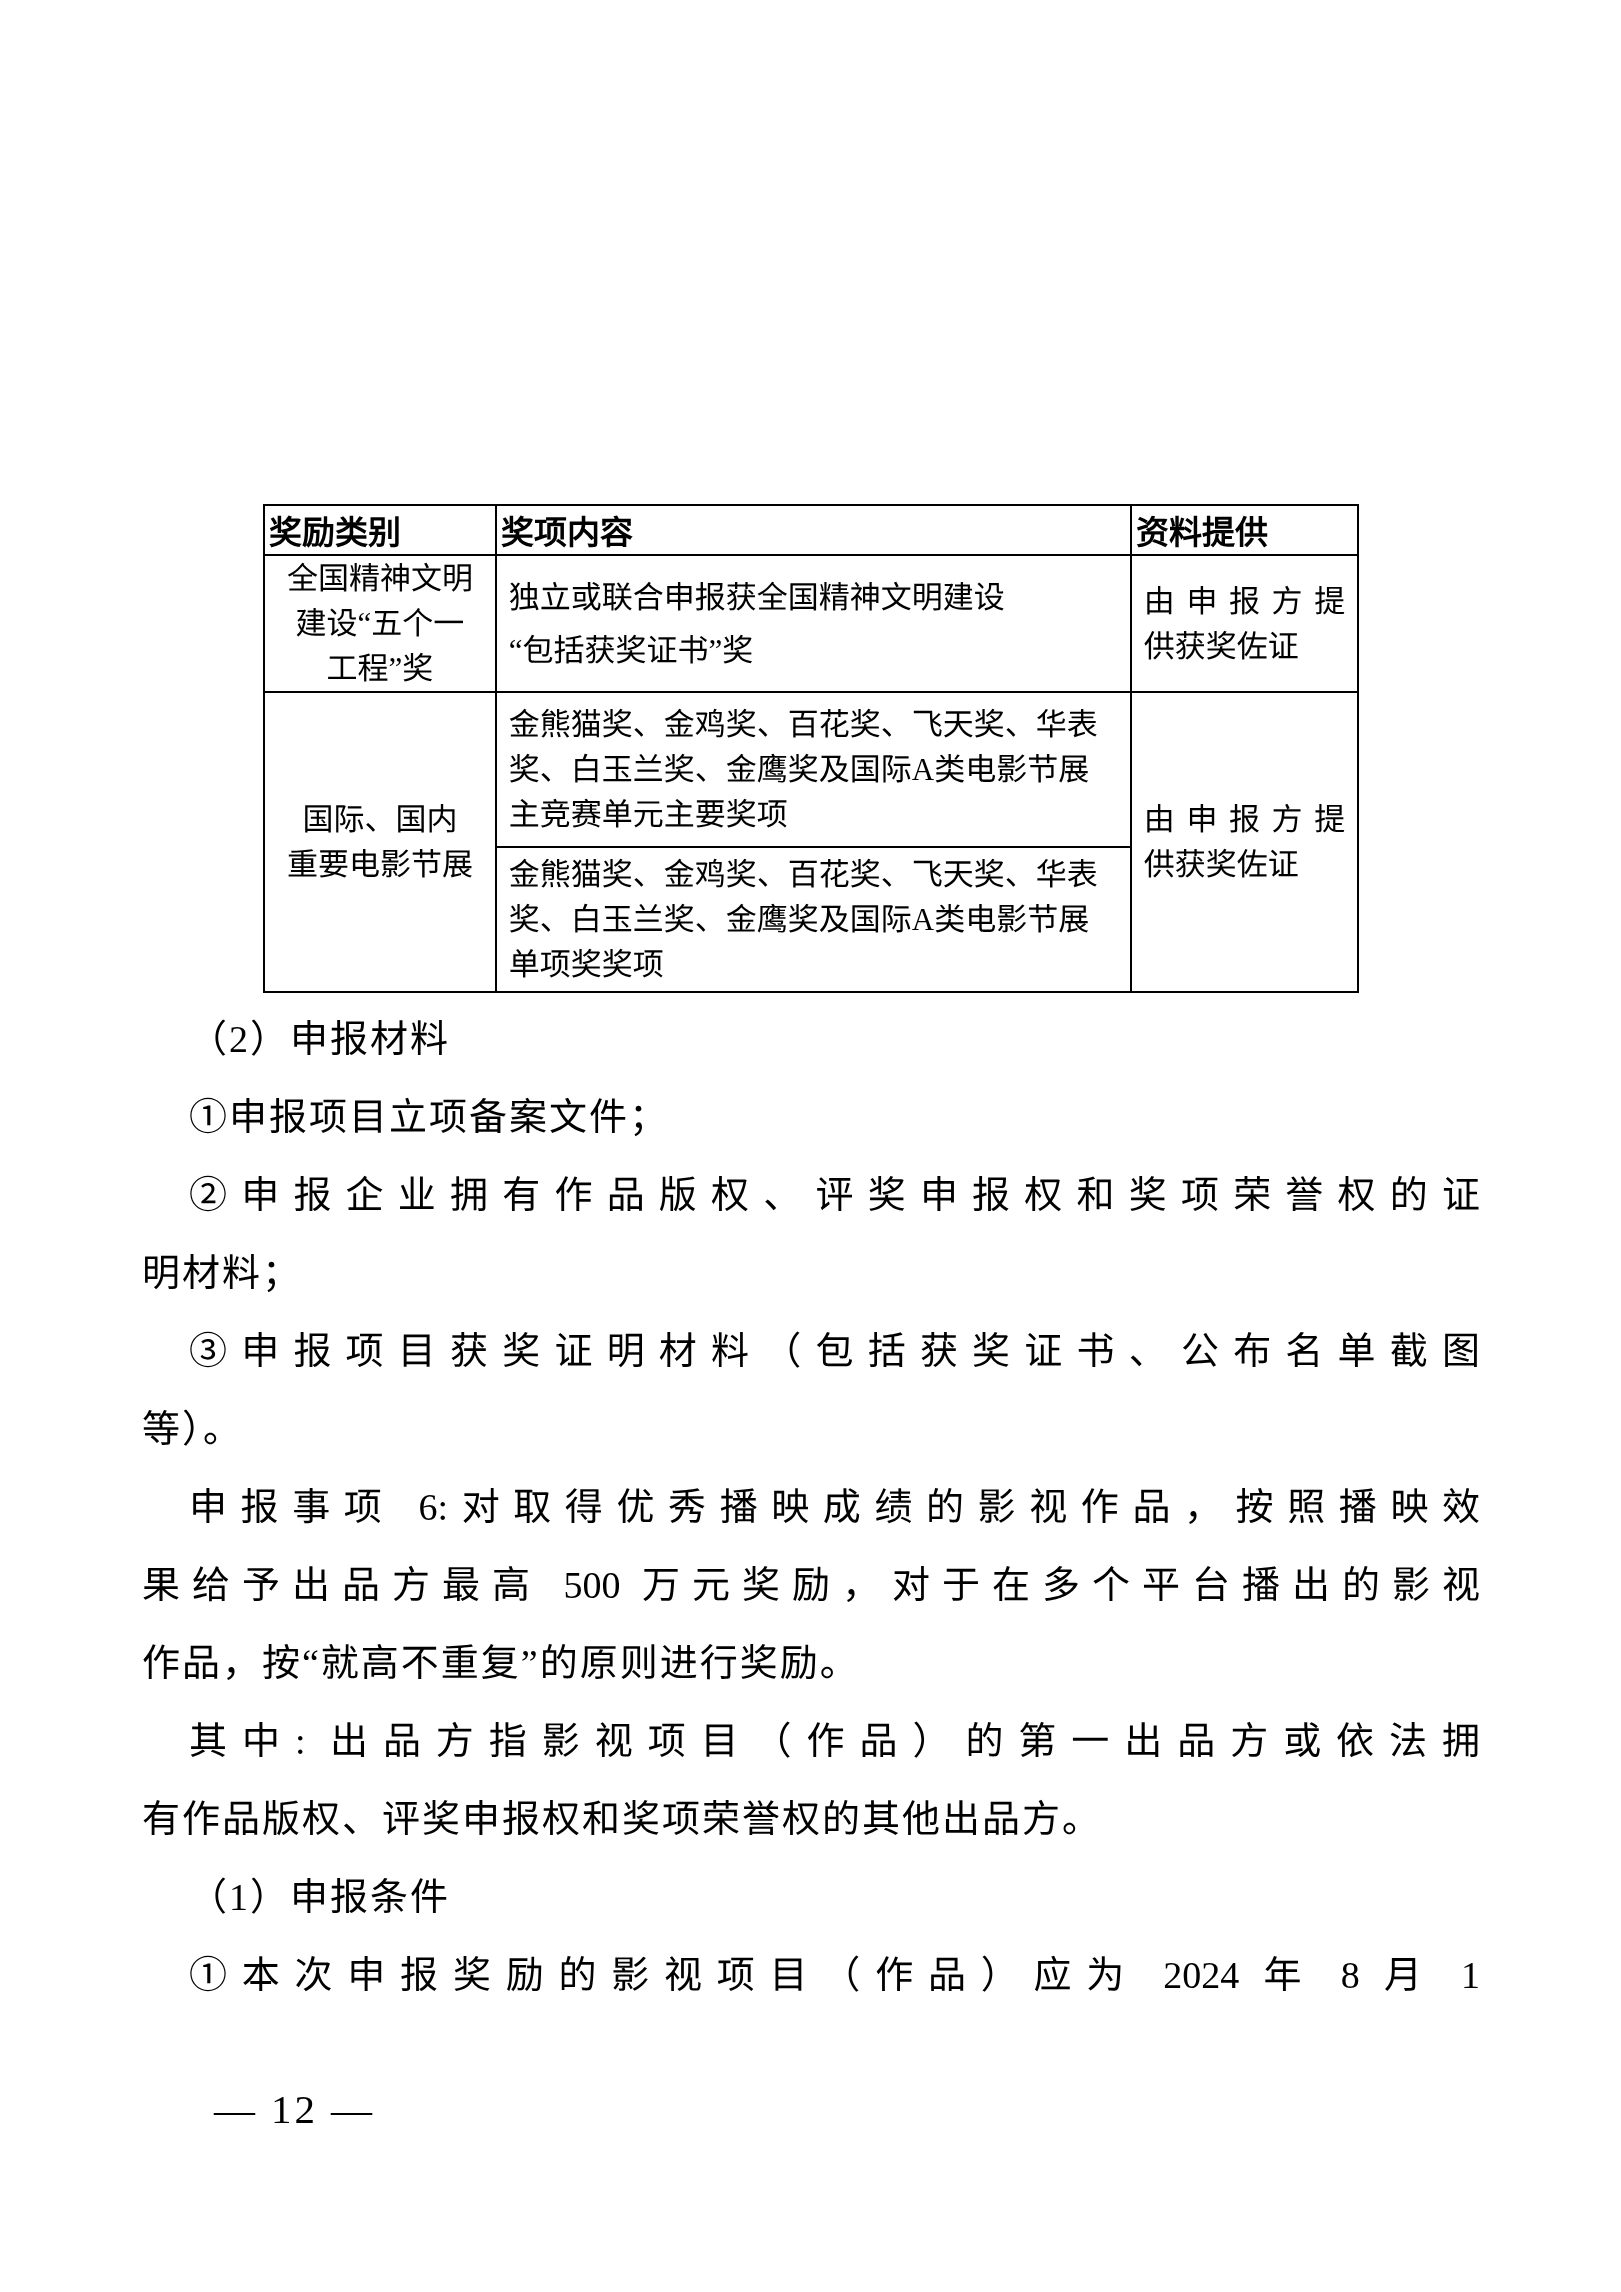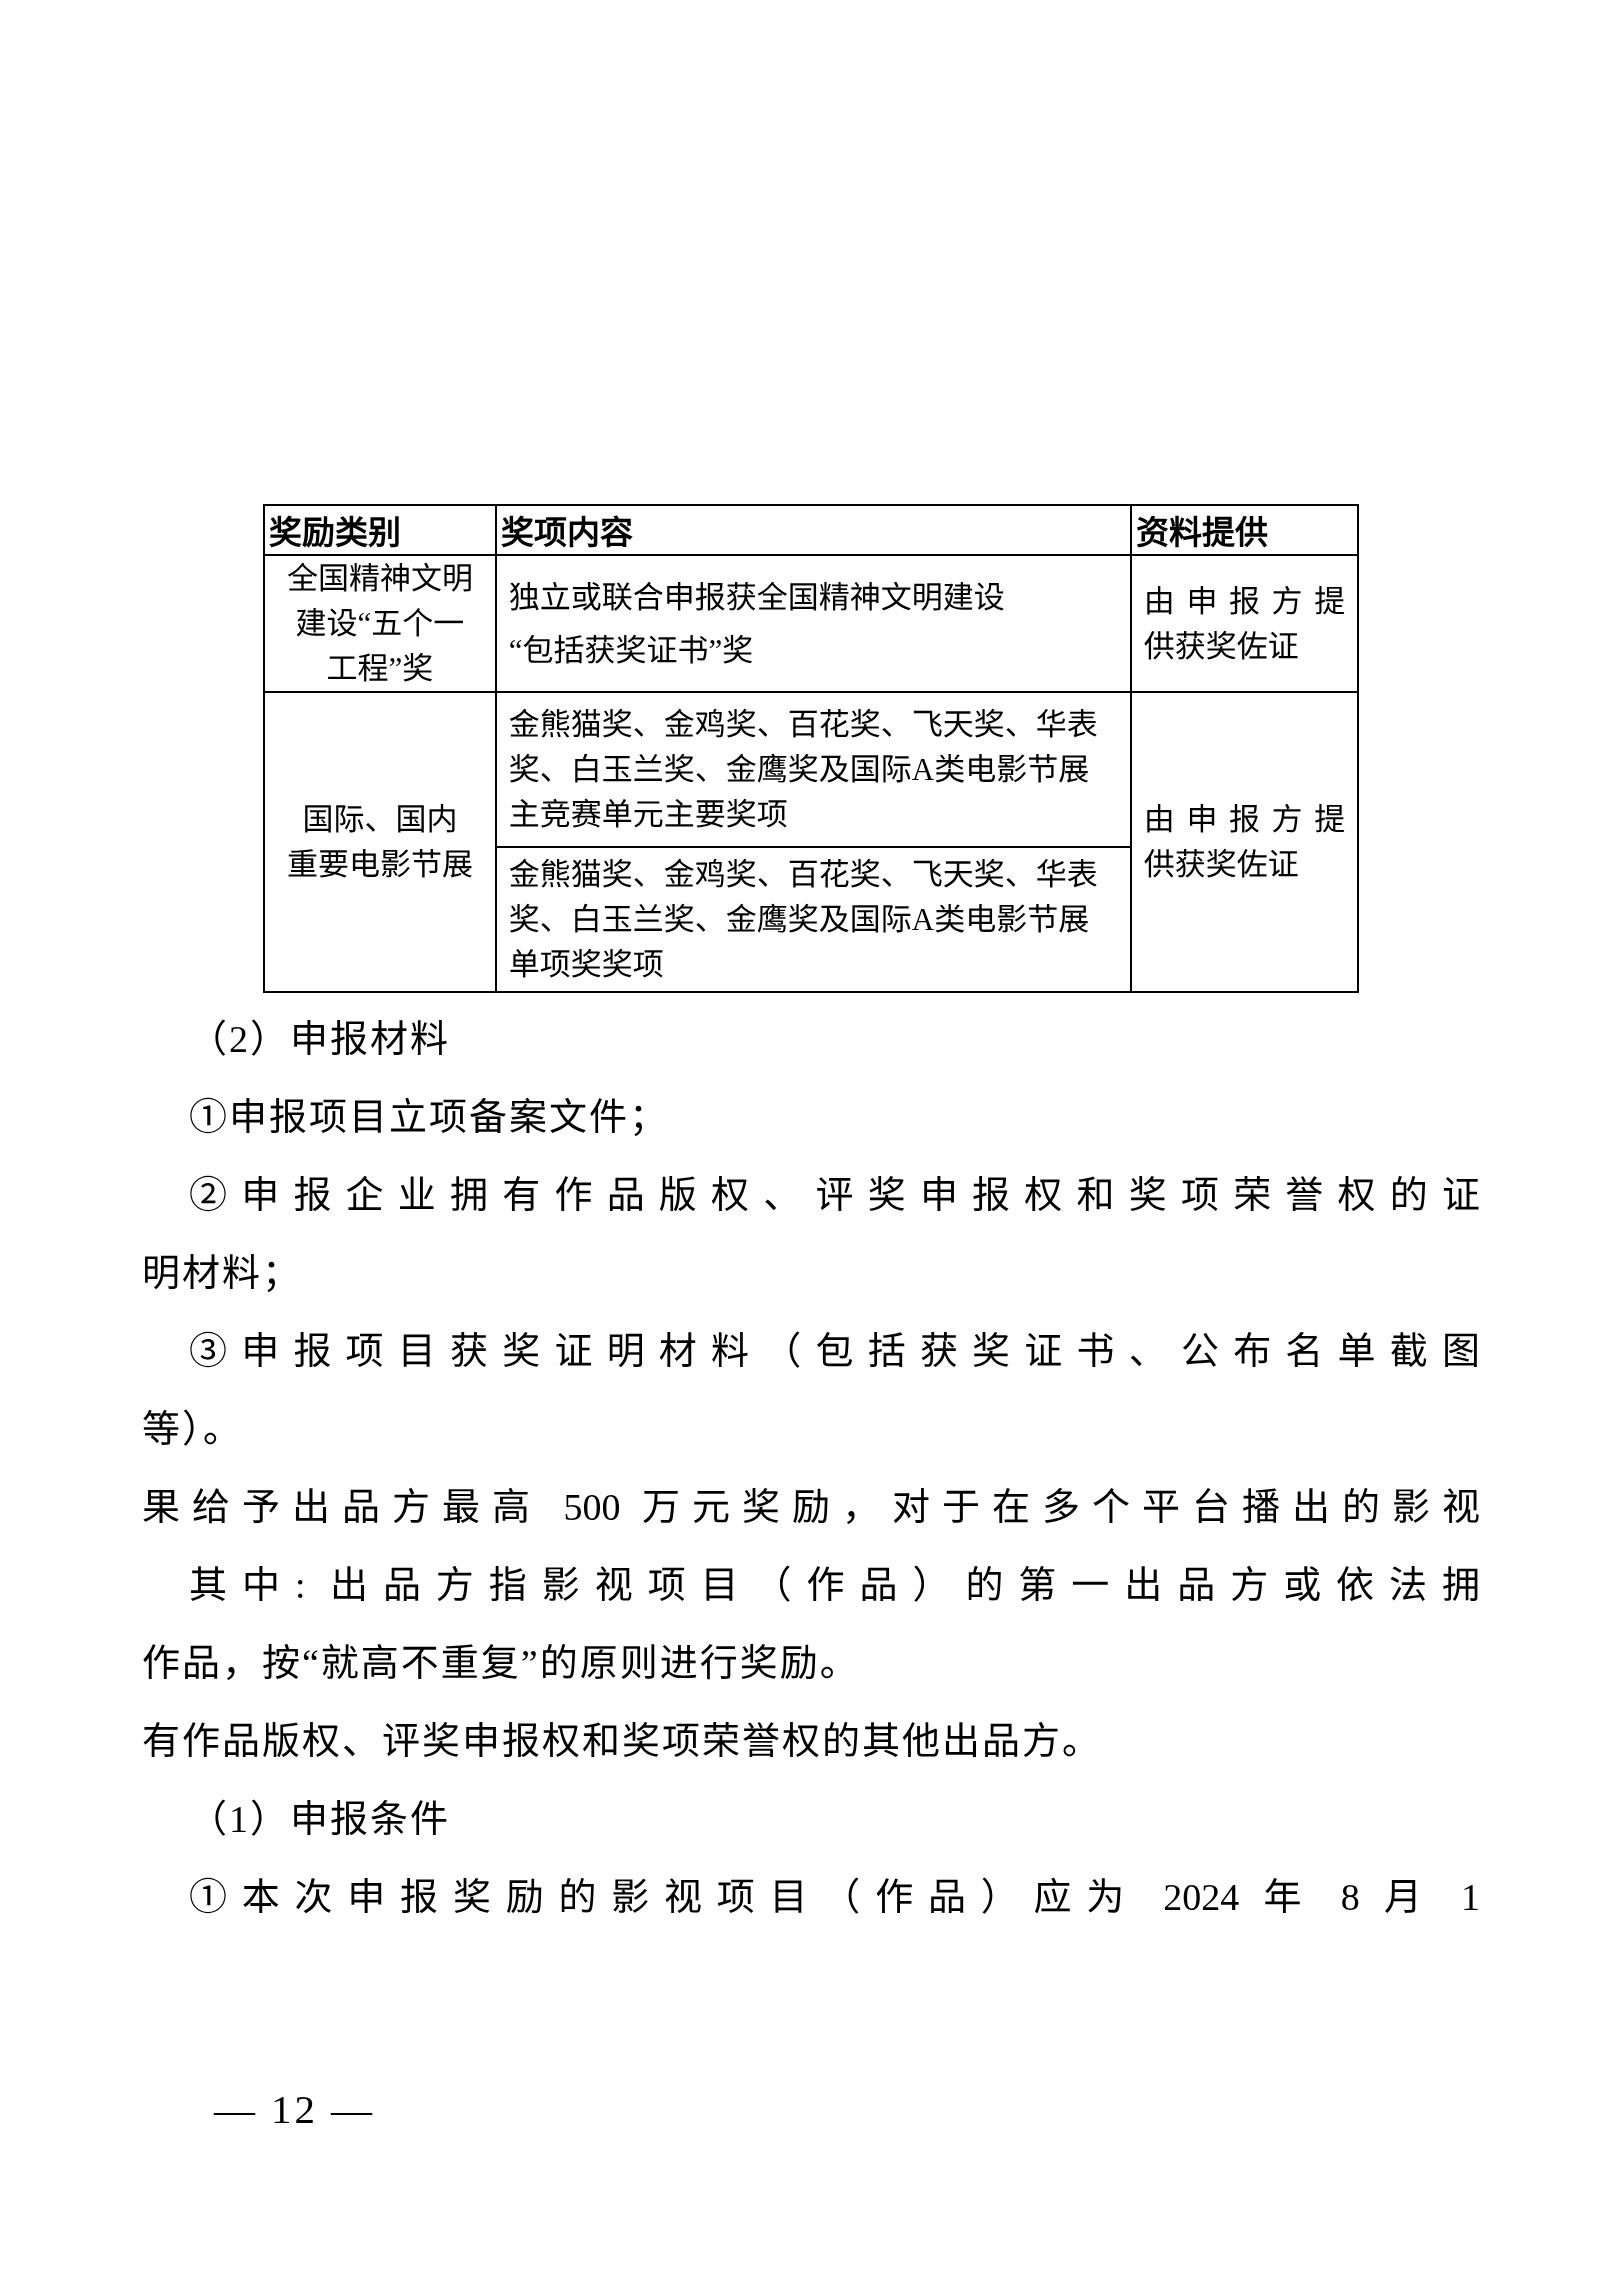--- a/index.html
+++ b/index.html
@@ -117,23 +117,24 @@
       </table>
   </div>
 
   <div class="textblock paras">
     <div class="bline ind">（2）申报材料</div>
     <div class="bline ind">①申报项目立项备案文件；</div>
     <div class="bline ind j">②申报企业拥有作品版权、评奖申报权和奖项荣誉权的证</div>
     <div class="bline">明材料；</div>
     <div class="bline ind j">③申报项目获奖证明材料（包括获奖证书、公布名单截图</div>
     <div class="bline">等）。</div>
+    <div class="bline ind j">申报事项 6:对取得优秀播映成绩的影视作品，按照播映效</div>
     <div class="bline j">果给予出品方最高 500 万元奖励，对于在多个平台播出的影视</div>
+    <div class="bline">作品，按“就高不重复”的原则进行奖励。</div>
     <div class="bline ind j">其中: 出品方指影视项目（作品）的第一出品方或依法拥</div>
-    <div class="bline">作品，按“就高不重复”的原则进行奖励。</div>
     <div class="bline">有作品版权、评奖申报权和奖项荣誉权的其他出品方。</div>
     <div class="bline ind">（1）申报条件</div>
     <div class="bline ind j">①本次申报奖励的影视项目（作品）应为 2024 年 8 月 1</div>
   </div>
 
   <div class="footer">— 12 —</div>
 
 </div>
 
 

